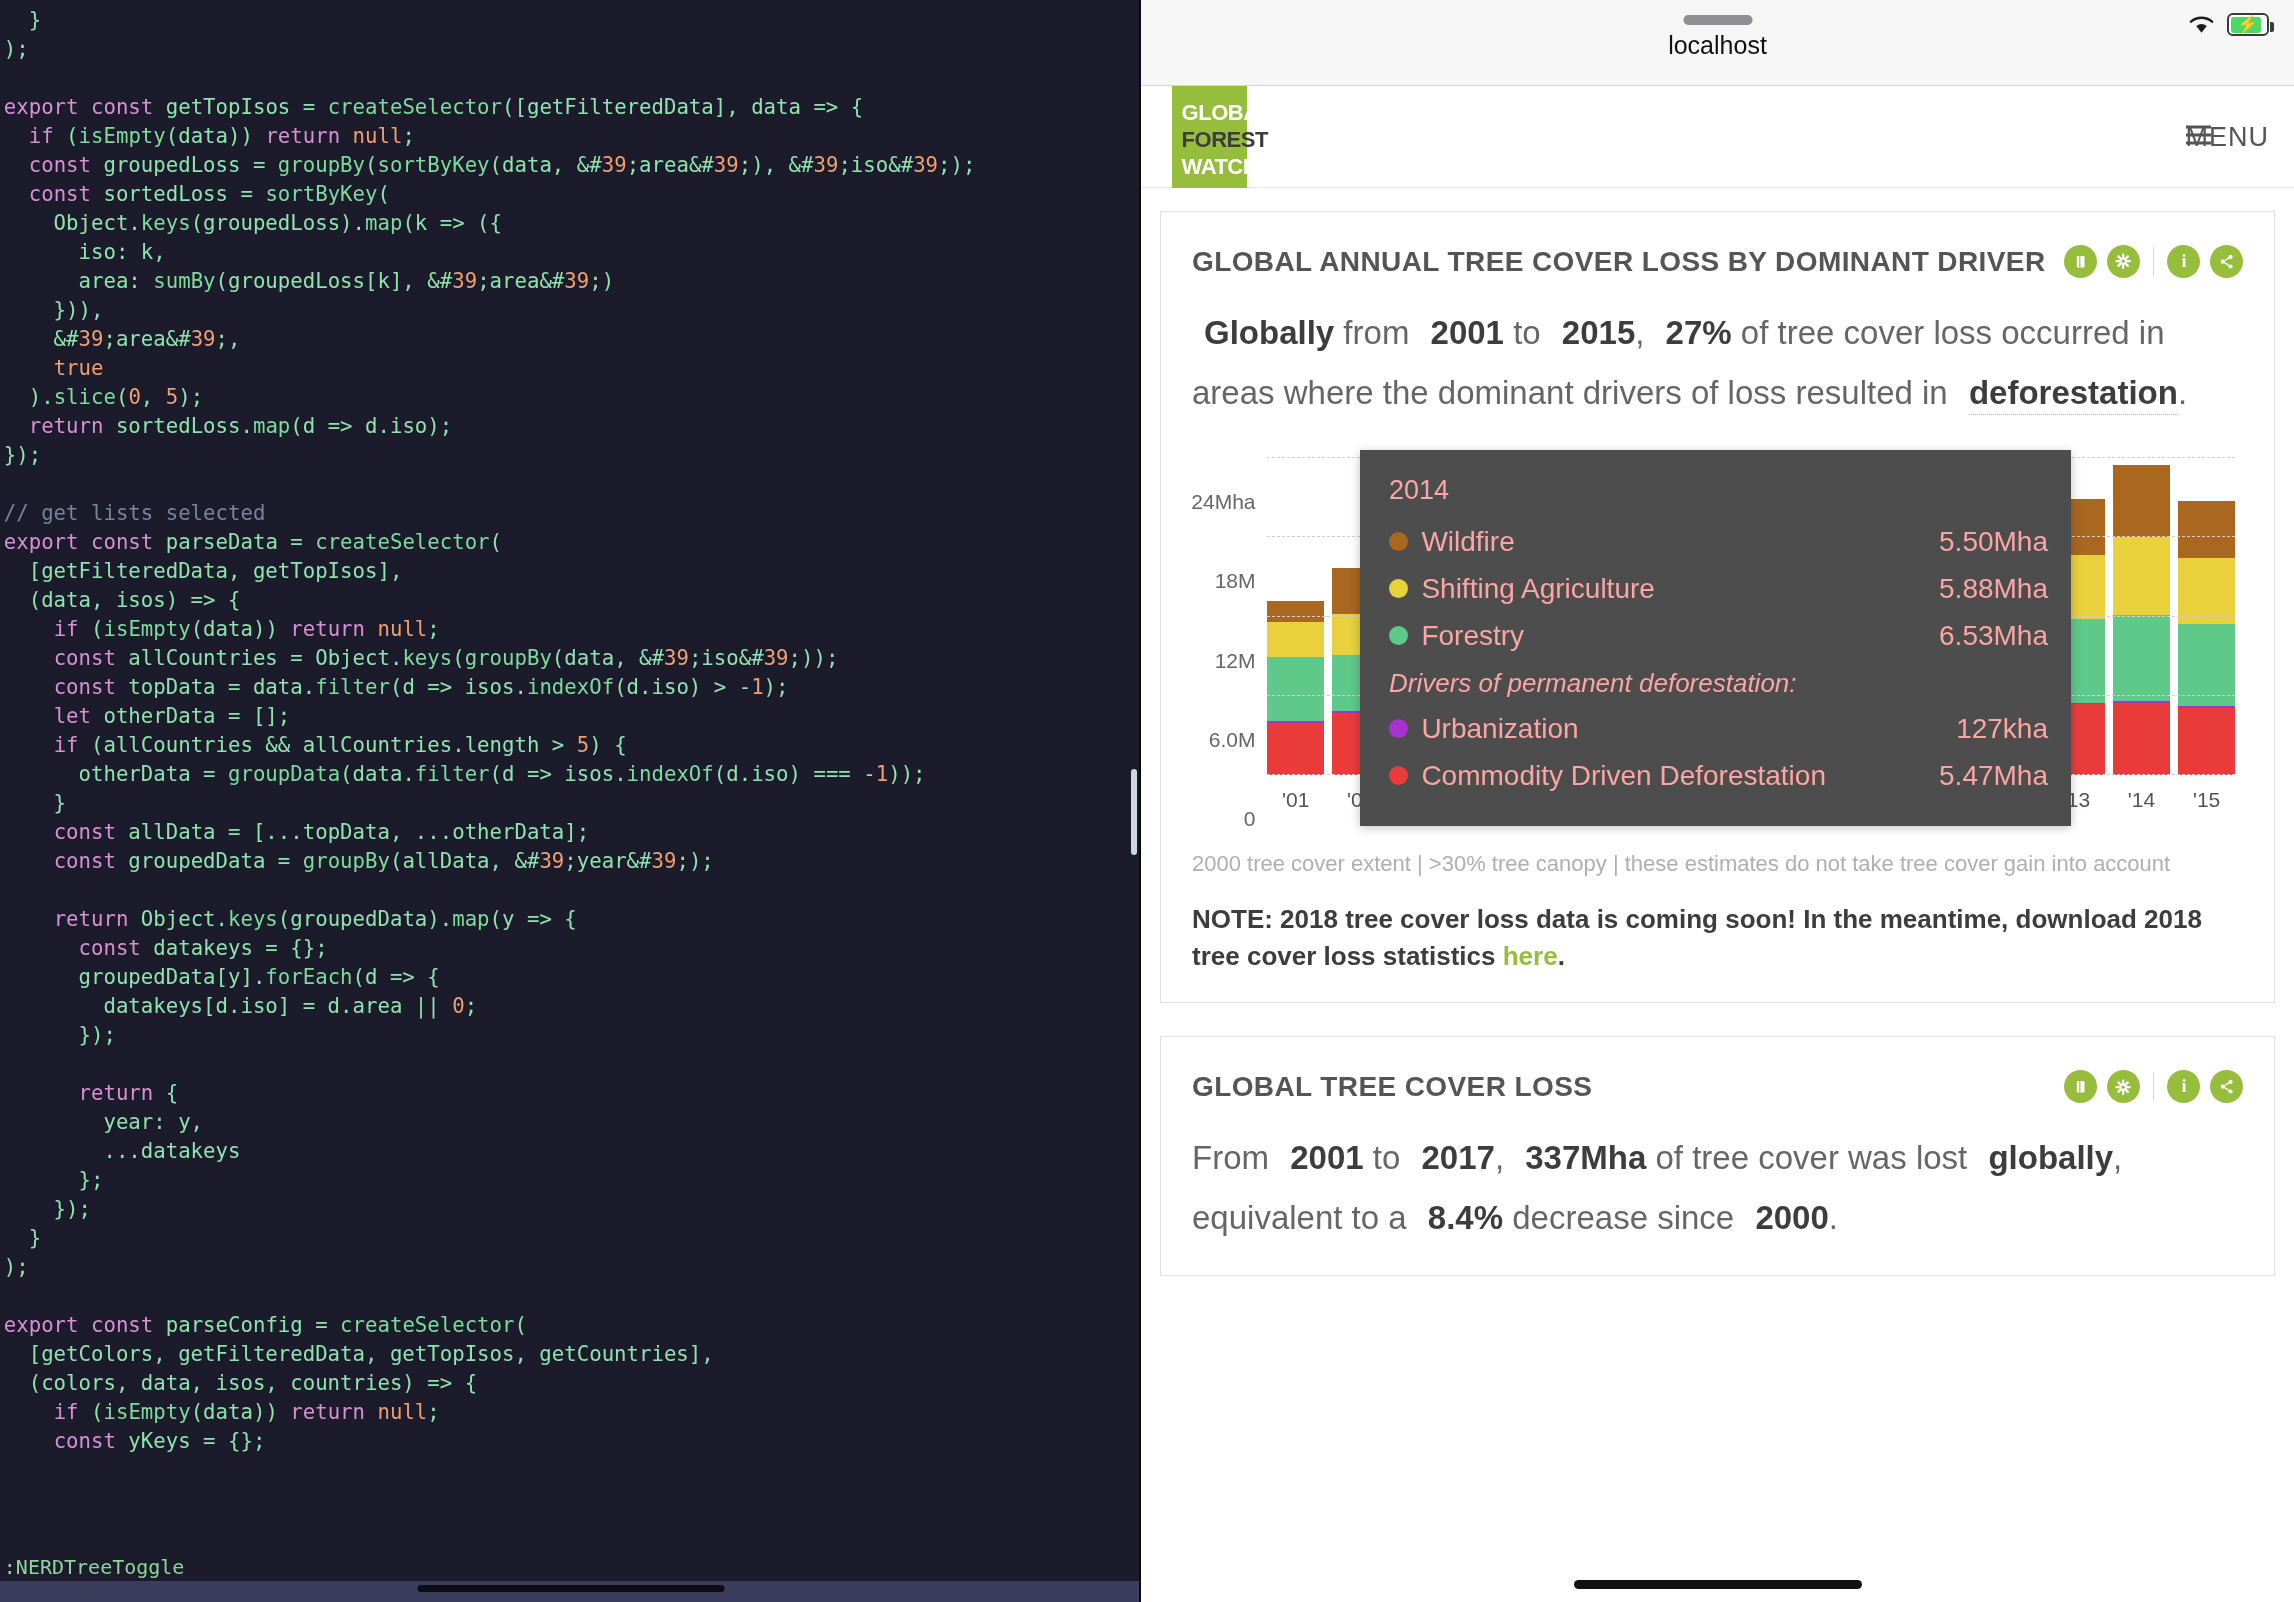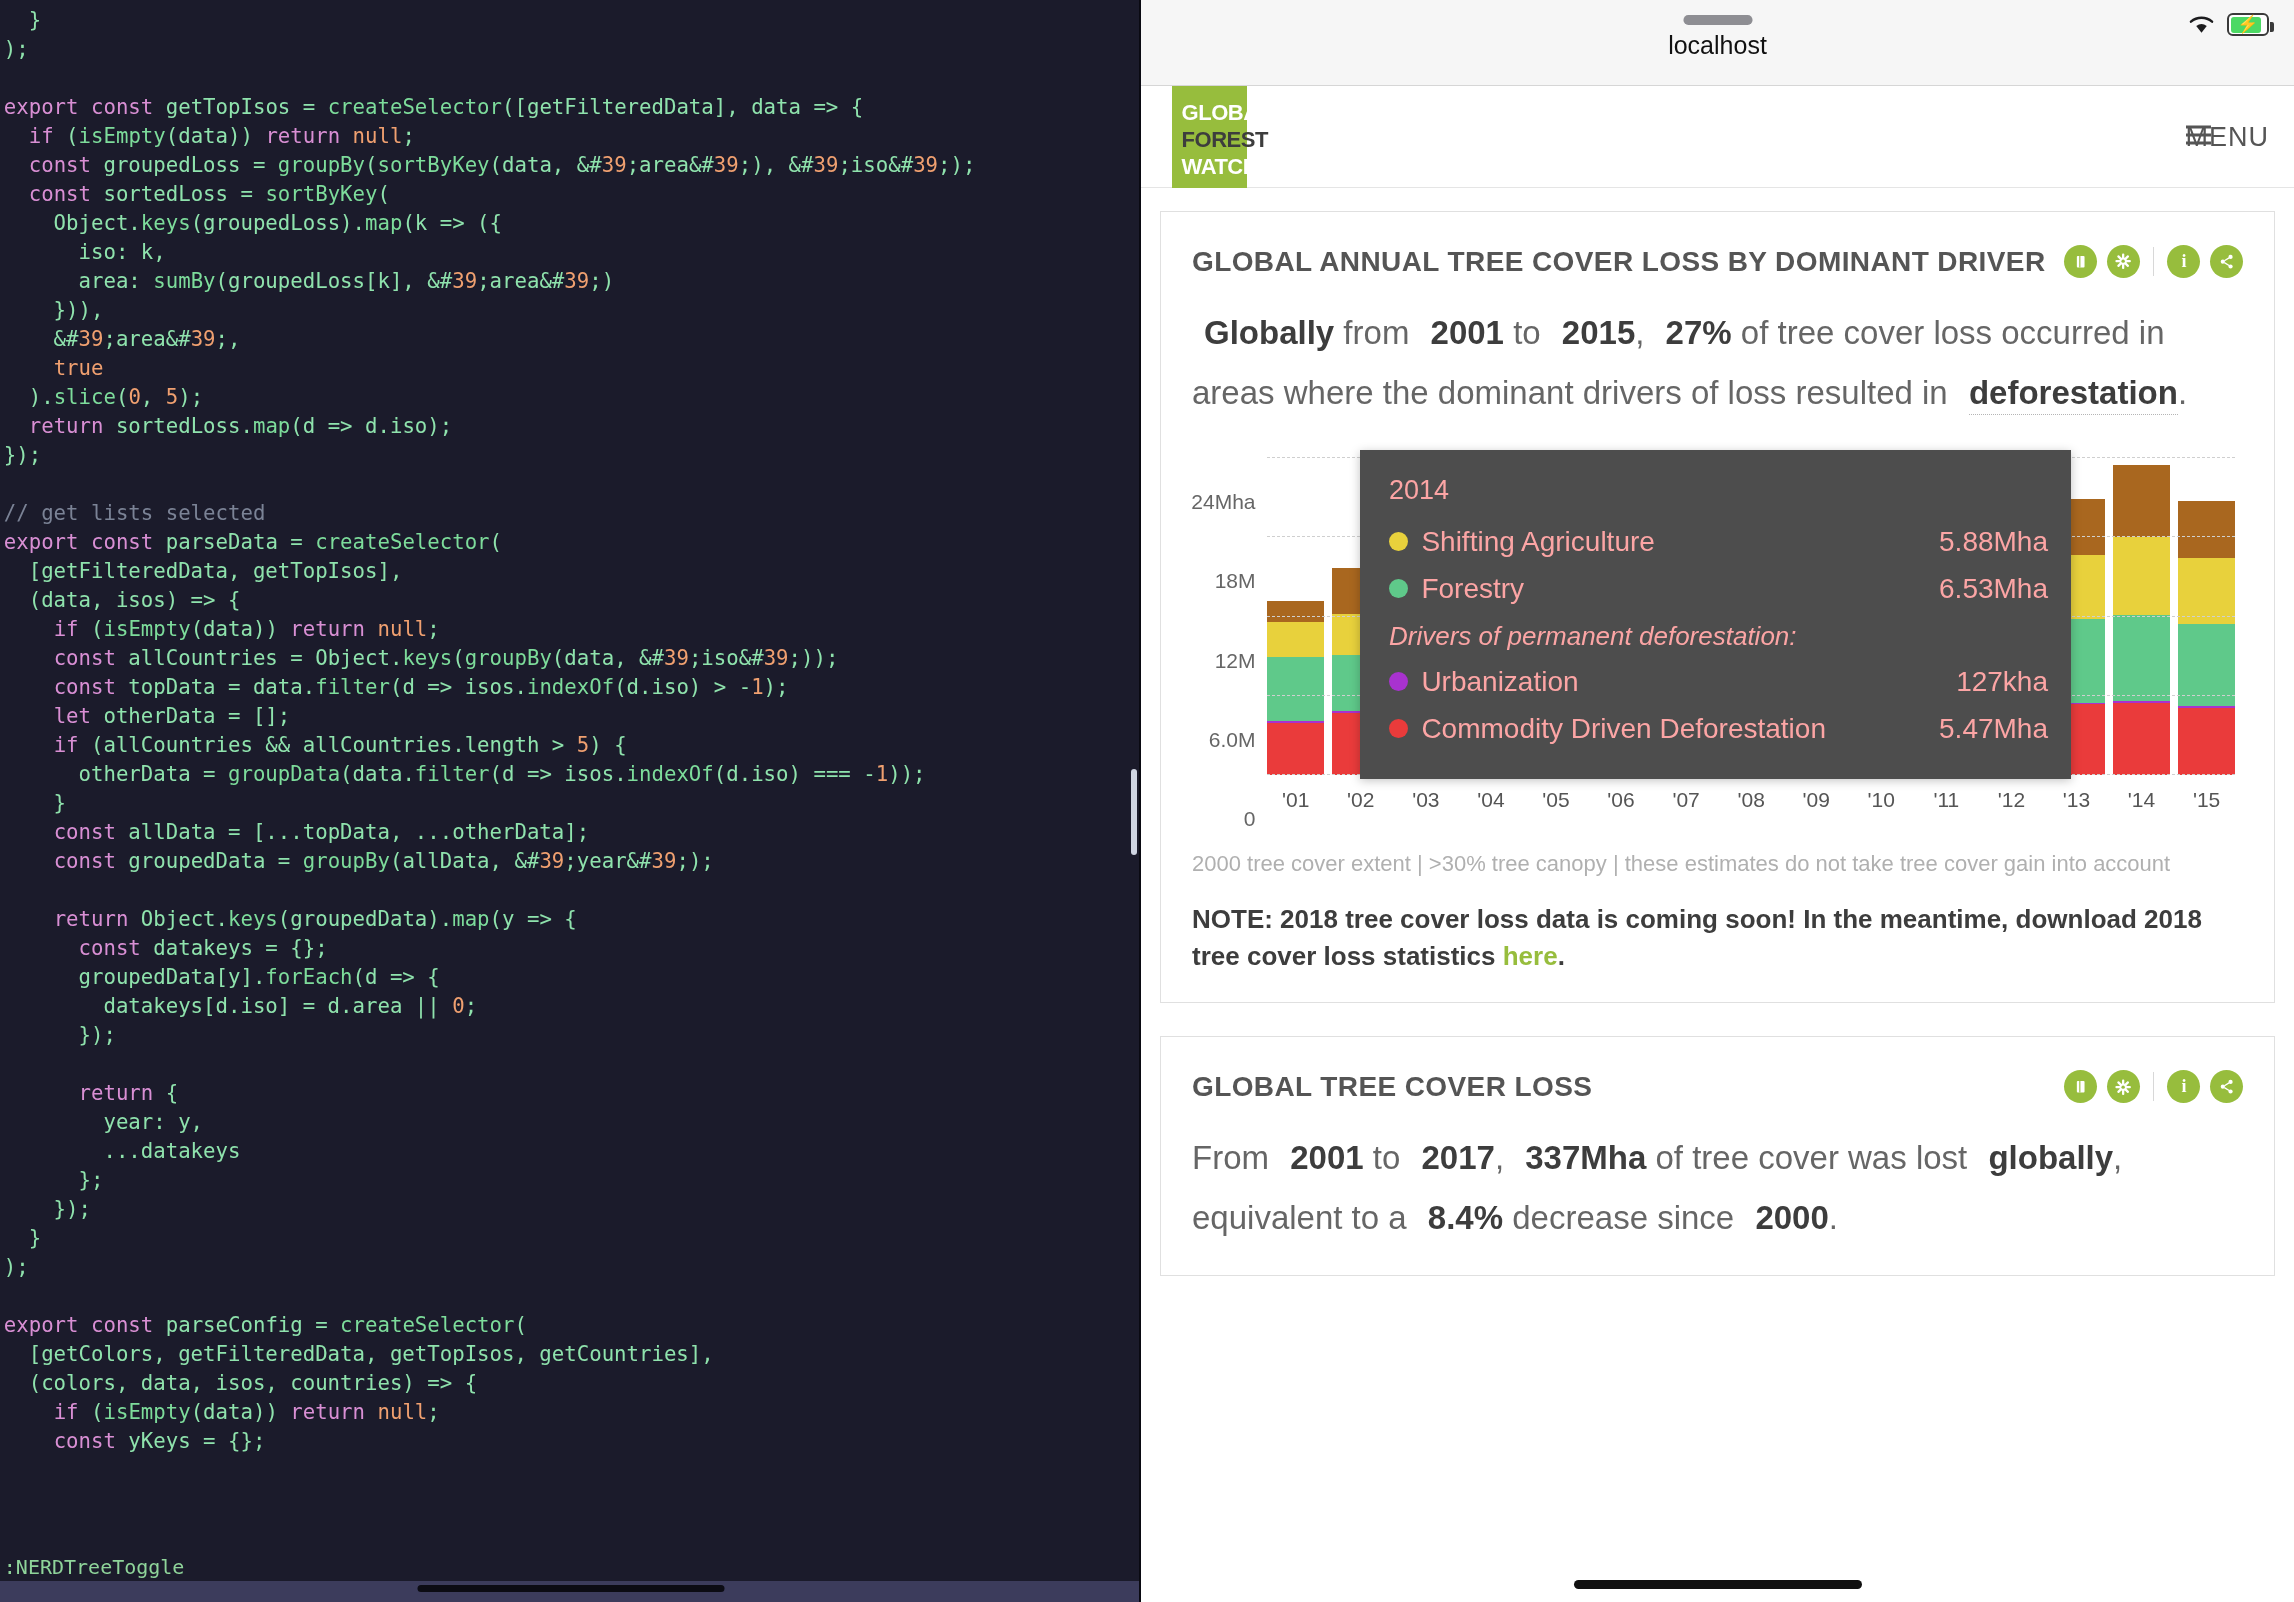--- a/index.html
+++ b/index.html
@@ -541,20 +541,25 @@
               <span>'12</span>
               <span>'13</span>
               <span>'14</span>
               <span>'15</span>
             </div>
 
           <div class="tooltip">
             <div class="tt-year">2014</div>
             <div id="tt-rows-1">
                 <div class="tt-row">
+                  <span class="tt-dot" style="background: rgb(169, 103, 31);"></span>
+                  <span class="tt-label">Wildfire</span>
+                  <span class="tt-val">5.50Mha</span>
+                </div>
+                <div class="tt-row">
                   <span class="tt-dot" style="background: rgb(232, 209, 60);"></span>
                   <span class="tt-label">Shifting Agriculture</span>
                   <span class="tt-val">5.88Mha</span>
                 </div>
                 <div class="tt-row">
                   <span class="tt-dot" style="background: rgb(95, 201, 138);"></span>
                   <span class="tt-label">Forestry</span>
                   <span class="tt-val">6.53Mha</span>
                 </div>
               </div>

